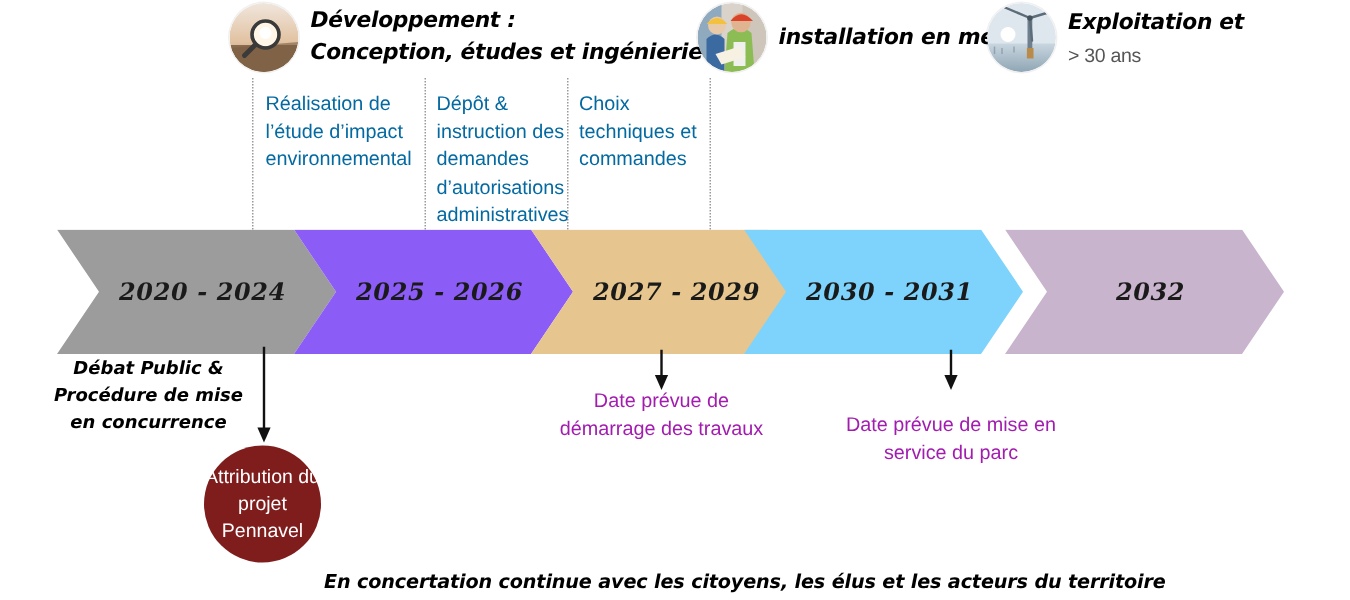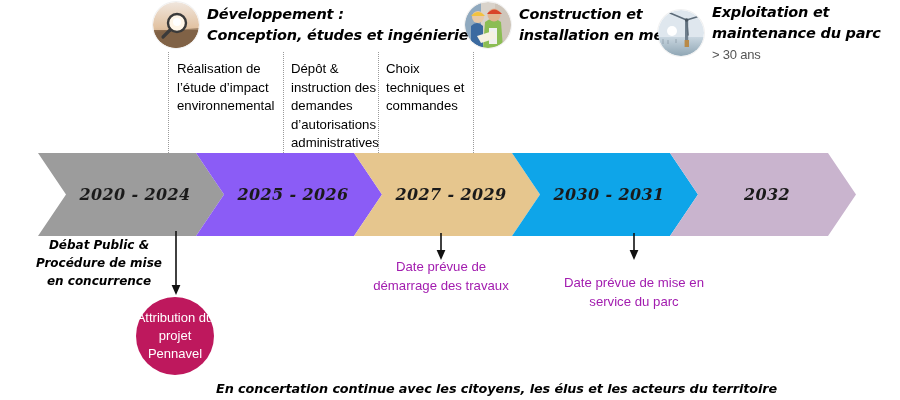--- a/index.html
+++ b/index.html
@@ -55,21 +55,21 @@
     position: absolute;
     width: 0;
     border-left: 1px dotted #9a9a9a;
   }
 
   
   .task-col {
     position: absolute;
     font-size: 13.2px;
     line-height: 18.5px;
-    color: #000000;
+    color: #0369a1;
     font-family: "Liberation Sans", sans-serif;
   }
 
   
   .chev {
     position: absolute;
     top: 153px;
     height: 83px;
     display: flex;
     align-items: center;
@@ -109,21 +109,21 @@
     text-align: center;
   }
 
   
   .arrow { position: absolute; }
 
   
   .orange-circle {
     position: absolute;
     border-radius: 50%;
-    background: #be185d;
+    background: #7f1d1d;
     display: flex;
     align-items: center;
     justify-content: center;
     text-align: center;
     color: #ffffff;
     font-size: 13px;
     line-height: 18px;
   }
 
   
@@ -188,21 +188,20 @@
         <rect x="24" y="26" width="8" height="16" fill="#f0f0ee"></rect>
         <circle cx="13" cy="15" r="6" fill="#e8c9a8"></circle>
         <path d="M6 14 q7 -8 14 0 z" fill="#f2c23e"></path>
         <circle cx="29" cy="13" r="6.5" fill="#e0b490"></circle>
         <path d="M22 12 q7 -9 15 0 z" fill="#d8432a"></path>
         <path d="M12 34 l16 -5 l4 7 l-16 5 Z" fill="#f6f1e2"></path>
       </g>
     </svg>
   </div>
   <div class="phase-title">
-    <div>Construction et</div>
     <div>installation en mer</div>
   </div>
 </div>
 
 <div class="phase-head" style="left:658px; top:2px;">
   <div class="phase-icon">
     <svg class="icon-art" viewBox="0 0 46 46">
       <defs>
         <clipPath id="c3">
             <circle cx="23" cy="23" r="23"></circle>
@@ -227,21 +226,20 @@
         <g stroke="#7e8e9b" stroke-width="1" opacity="0.65">
           <line x1="5" y1="29" x2="5" y2="34"></line>
           <line x1="10" y1="30" x2="10" y2="34"></line>
           <line x1="18" y1="29" x2="18" y2="33"></line>
         </g>
       </g>
     </svg>
   </div>
   <div class="phase-title">
     <div>Exploitation et</div>
-    <div>maintenance du parc</div>
     <div class="phase-sub">&gt; 30 ans</div>
   </div>
 </div>
 
 <div class="vdotted" style="left:168px; top:52px; height:101px;"></div>
 <div class="vdotted" style="left:283px; top:52px; height:101px;"></div>
 <div class="vdotted" style="left:378px; top:52px; height:101px;"></div>
 <div class="vdotted" style="left:473px; top:52px; height:101px;"></div>
 
 <div class="task-col" style="left:177px; top:60px; width:104px;">Réalisation de l’étude d’impact environnemental</div>
@@ -250,21 +248,21 @@
 
 <div class="chev first" style="left:38px; width:186px; background:#9C9C9C;">
   <span class="chev-label">2020 - 2024</span>
 </div>
 <div class="chev" style="left:196px; width:186px; background:#8b5cf6;">
   <span class="chev-label">2025 - 2026</span>
 </div>
 <div class="chev" style="left:354px; width:186px; background:#E6C68E;">
   <span class="chev-label">2027 - 2029</span>
 </div>
-<div class="chev" style="left:512px; width:186px; background:#0ea5e9;">
+<div class="chev" style="left:496px; width:186px; background:#7dd3fc;">
   <span class="chev-label">2030 - 2031</span>
 </div>
 <div class="chev" style="left:670px; width:186px; background:#C9B4CE;">
   <span class="chev-label">2032</span>
 </div>
 
 <div class="callout-bold" style="left:28px; top:236px; width:142px;">Débat Public &amp; Procédure de mise en concurrence</div>
 
 <svg class="arrow" style="left:167px; top:231px;" width="18" height="66" viewBox="0 0 18 66">
   <line x1="9" y1="0" x2="9" y2="56" stroke="#111111" stroke-width="1.6"></line>

